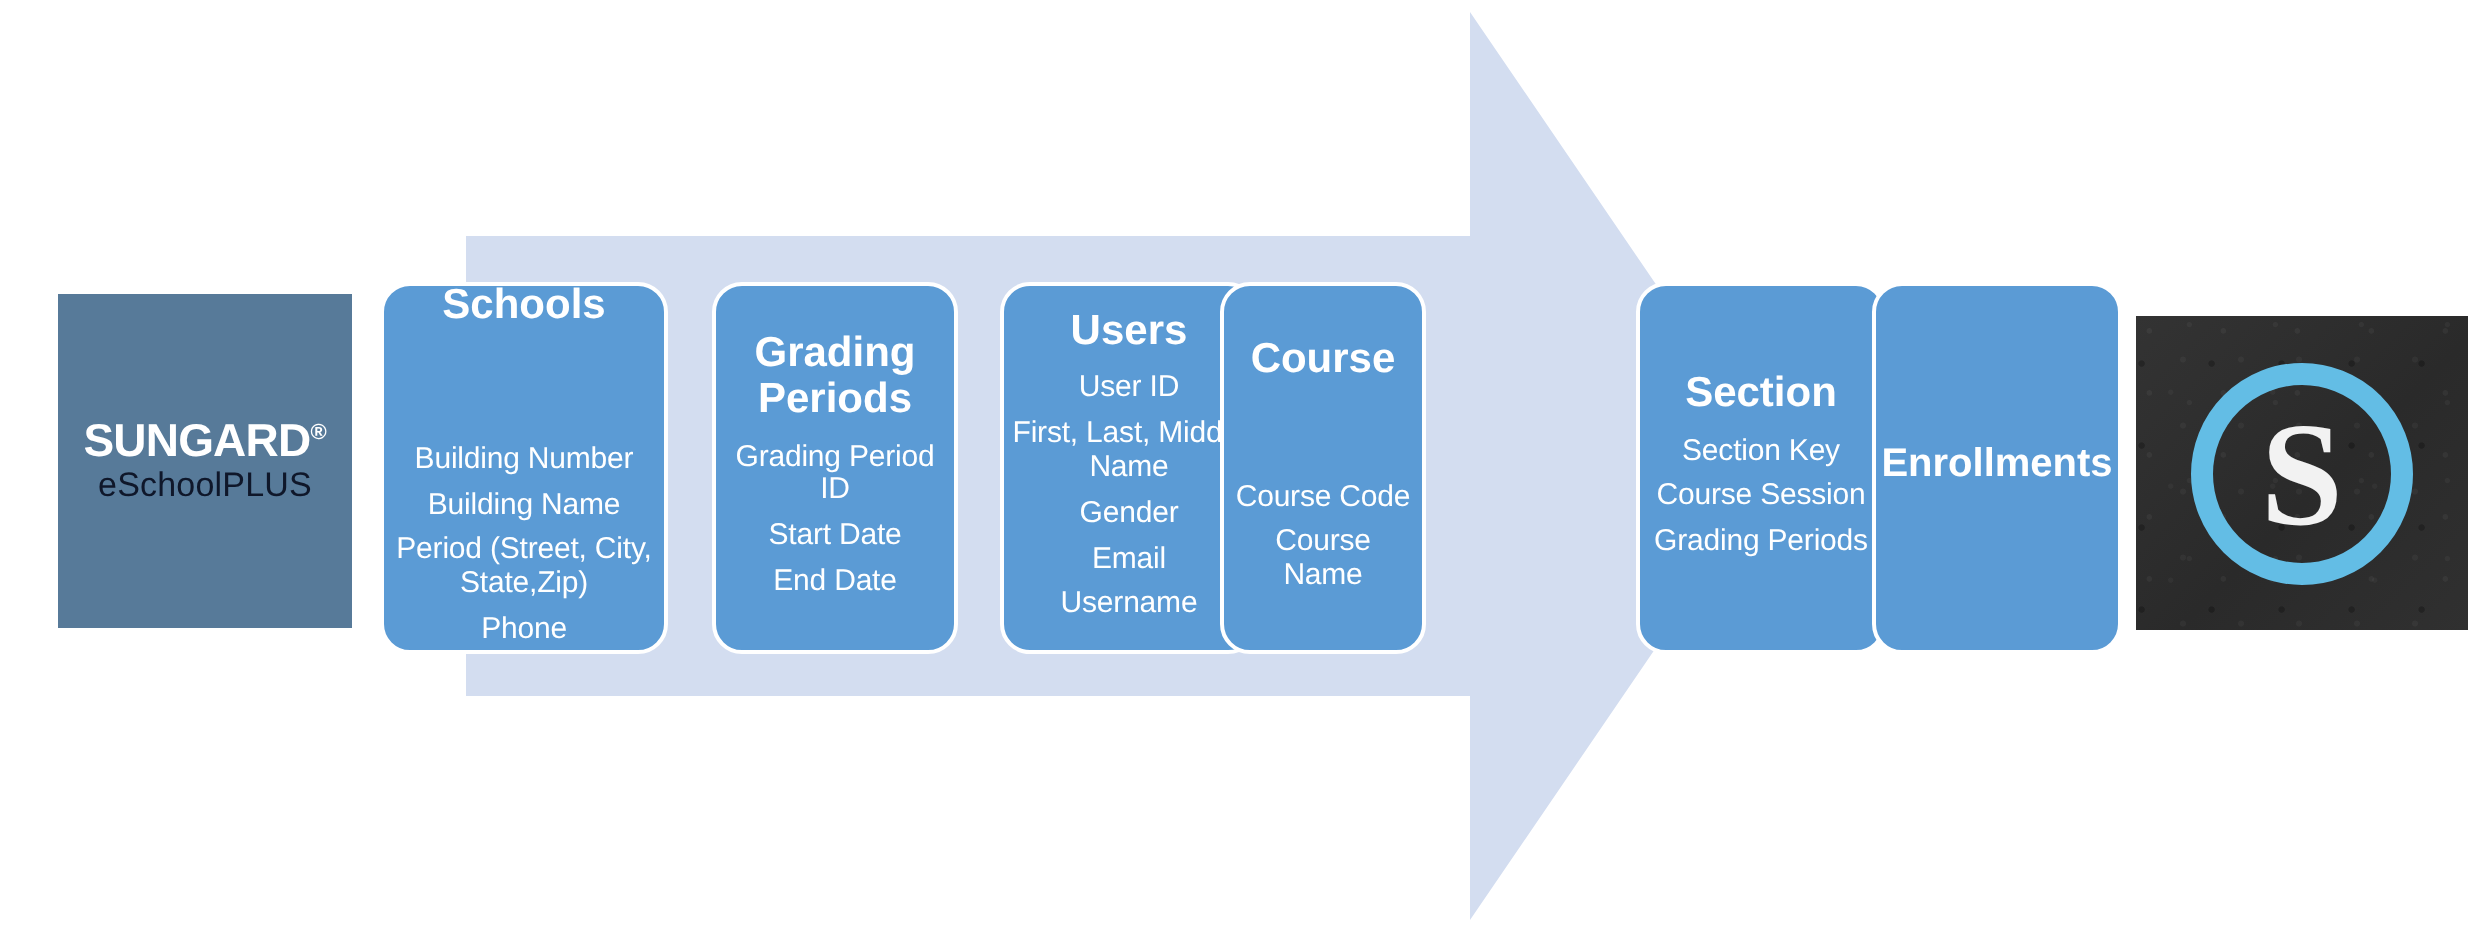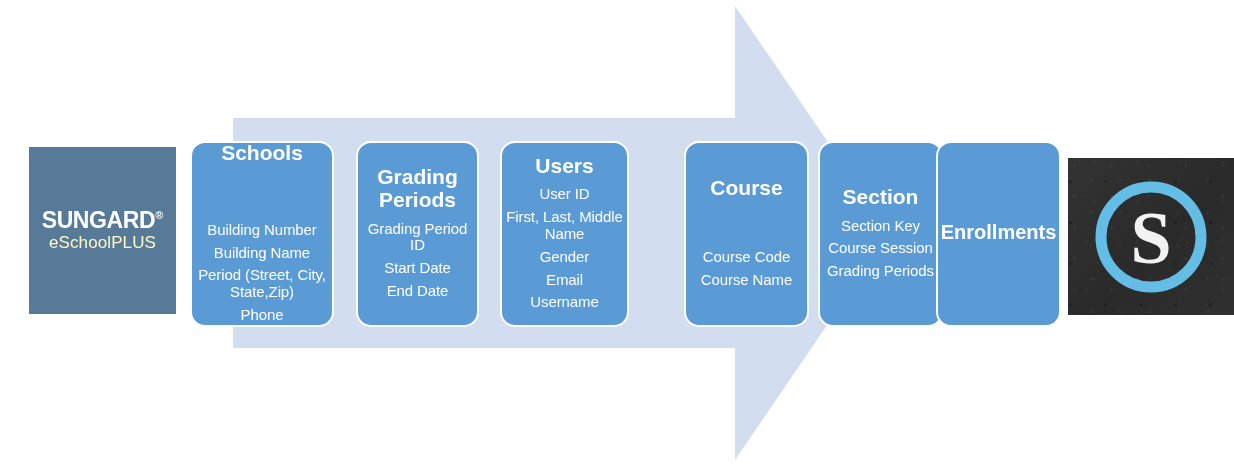--- a/index.html
+++ b/index.html
@@ -50,21 +50,21 @@
     letter-spacing: -0.4px;
     line-height: 1.05;
     white-space: nowrap;
   }
   #sungard-box .sg-wordmark .sg-reg {
     font-size: 11px;
     vertical-align: super;
     letter-spacing: 0;
   }
   #sungard-box .sg-product {
-    color: #fef9c3;
+    color: #0f172a;
     font-size: 17px;
     line-height: 1.1;
     letter-spacing: 0.1px;
     white-space: nowrap;
   }
 
   
   #schoology-box {
     position: absolute;
     left: 1068px;
@@ -169,21 +169,21 @@
     <div class="card-title">Users</div>
     <div class="card-fields">
       <div class="card-field">User ID</div>
       <div class="card-field">First, Last, Middle Name</div>
       <div class="card-field">Gender</div>
       <div class="card-field">Email</div>
       <div class="card-field">Username</div>
     </div>
   </div>
 
-  <div class="stage-card" style="left:684px; width:125px;gap:40px;">
+  <div class="stage-card" style="left:610px; width:103px;gap:40px;">
     <div class="card-title">Course</div>
     <div class="card-fields">
       <div class="card-field">Course Code</div>
       <div class="card-field">Course Name</div>
     </div>
   </div>
 
   <div class="stage-card" style="left:791px; width:125px;margin-left:27px;">
     <div class="card-title">Section</div>
     <div class="card-fields">

